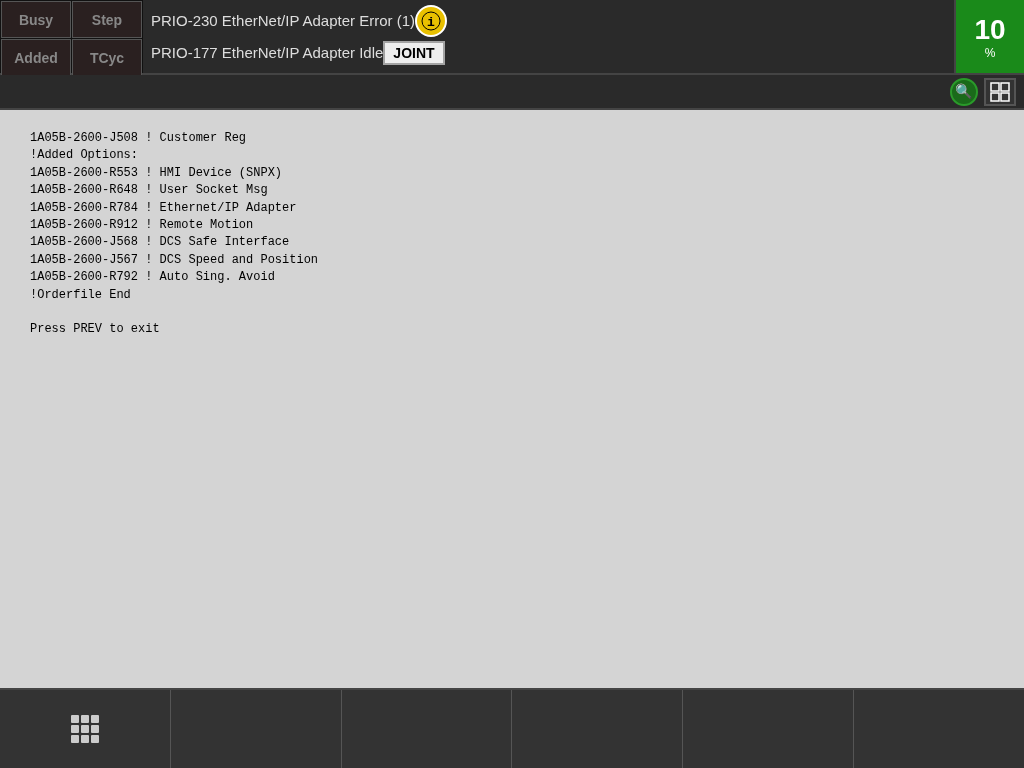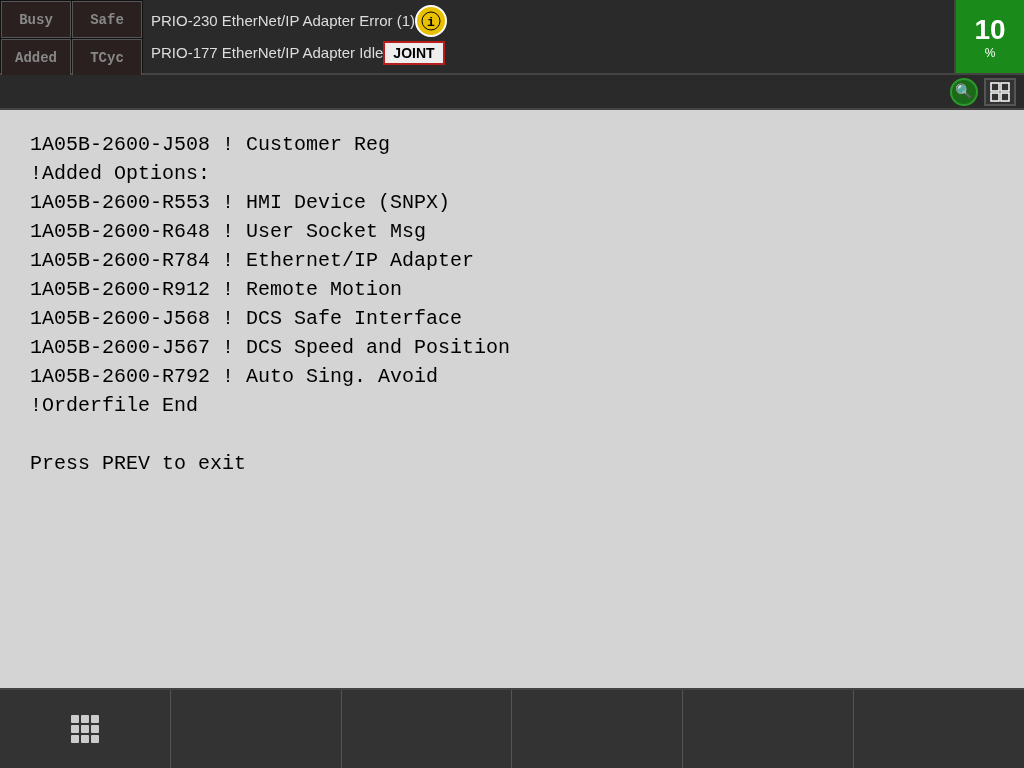--- a/index.html
+++ b/index.html
@@ -30,21 +30,21 @@
       padding: 1px;
       background: #111;
     }
 
     .status-btn {
       display: flex;
       align-items: center;
       justify-content: center;
       font-size: 14px;
       font-weight: bold;
-      font-family: Liberation Mono, monospace;
+      font-family: Liberation Sans, sans-serif;
       color: #ccc;
       background: #3a3330;
       border: 1px solid #555;
       cursor: pointer;
     }
 
     .status-btn.active-green {
       background: #1a8a1a;
       color: #fff;
     }
@@ -74,21 +74,21 @@
       color: #ddd;
     }
 
     .joint-badge {
       background: #eee;
       color: #000;
       font-weight: bold;
       font-family: Arial, sans-serif;
       font-size: 14px;
       padding: 2px 8px;
-      border: 2px solid #b91c1c;
+      border: 2px solid #a3a3a3;
     }
 
     .warn-icon {
       width: 32px;
       height: 32px;
       background: #e8c000;
       border-radius: 50%;
       display: flex;
       align-items: center;
       justify-content: center;
@@ -160,21 +160,21 @@
     
     .main-content {
       flex: 1;
       background: #d4d4d4;
       padding: 20px 30px;
       overflow: hidden;
     }
 
     .code-text {
       font-family: 'Courier New', Courier, monospace;
-      font-size: 20px;
+      font-size: 12px;
       color: #000;
       line-height: 1.45;
       white-space: pre;
     }
 
     
     .bottom-bar {
       height: 80px;
       background: #2a2a2a;
       display: flex;
@@ -209,21 +209,21 @@
       background: #ccc;
       border-radius: 1px;
     }
   </style>
 </head>
 <body>
 
 <div class="top-bar">
   <div class="status-buttons">
     <div class="status-btn active-dark">Busy</div>
-    <div class="status-btn active-dark">Safe</div>
+    <div class="status-btn active-dark">Step</div>
     <div class="status-btn active-dark">Added</div>
     <div class="status-btn active-dark">TCyc</div>
     <div class="status-btn active-dark">Run</div>
     <div class="status-btn active-green">I/O</div>
     <div class="status-btn active-dark">Prod</div>
     <div class="status-btn active-dark">TCyc</div>
   </div>
 
   <div class="middle-info">
     <div class="info-line">

